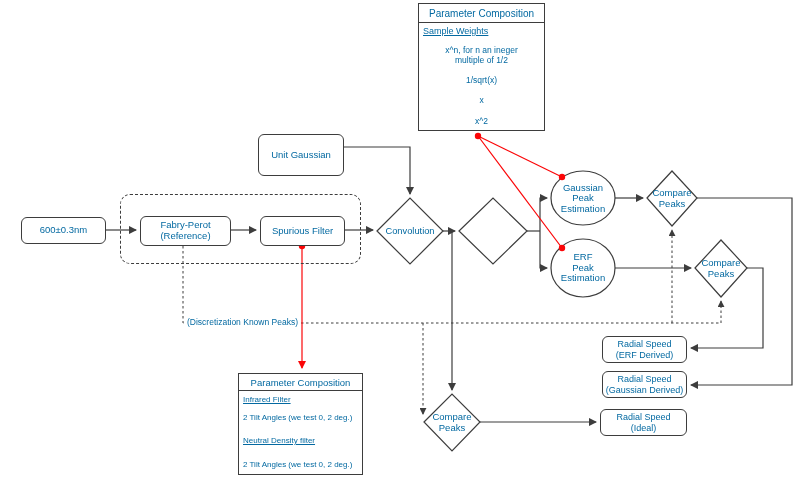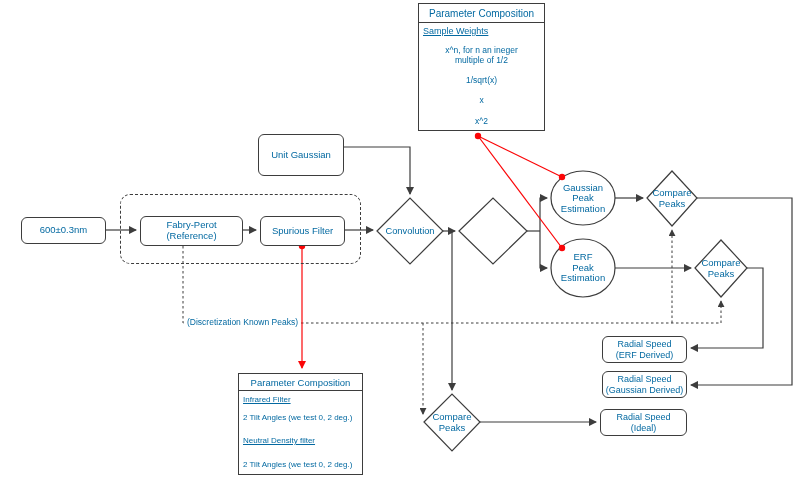--- a/index.html
+++ b/index.html
@@ -97,21 +97,21 @@
   <div class="box" style="left:258px;top:134px;width:86px;height:42px;">
     <span>Unit Gaussian</span>
   </div>
 
   <div class="box" style="left:21px;top:217px;width:85px;height:27px;">
     <span>600±0.3nm</span>
   </div>
 
   <div class="groupbox" style="left:120px;top:194px;width:241px;height:70px;"></div>
 
-  <div class="box" style="left:140px;top:216px;width:103px;height:30px;">
+  <div class="box" style="left:140px;top:216px;width:91px;height:30px;">
     <span>Fabry-Perot
 (Reference)</span>
   </div>
   <div class="box" style="left:260px;top:216px;width:85px;height:30px;">
     <span>Spurious Filter</span>
   </div>
 
   <div class="nodetext" style="left:377px;top:198px;width:66px;height:66px;font-size:9.3px;">Convolution</div>
   <div class="nodetext" style="left:551px;top:172px;width:64px;height:53px;">Gaussian
 Peak

